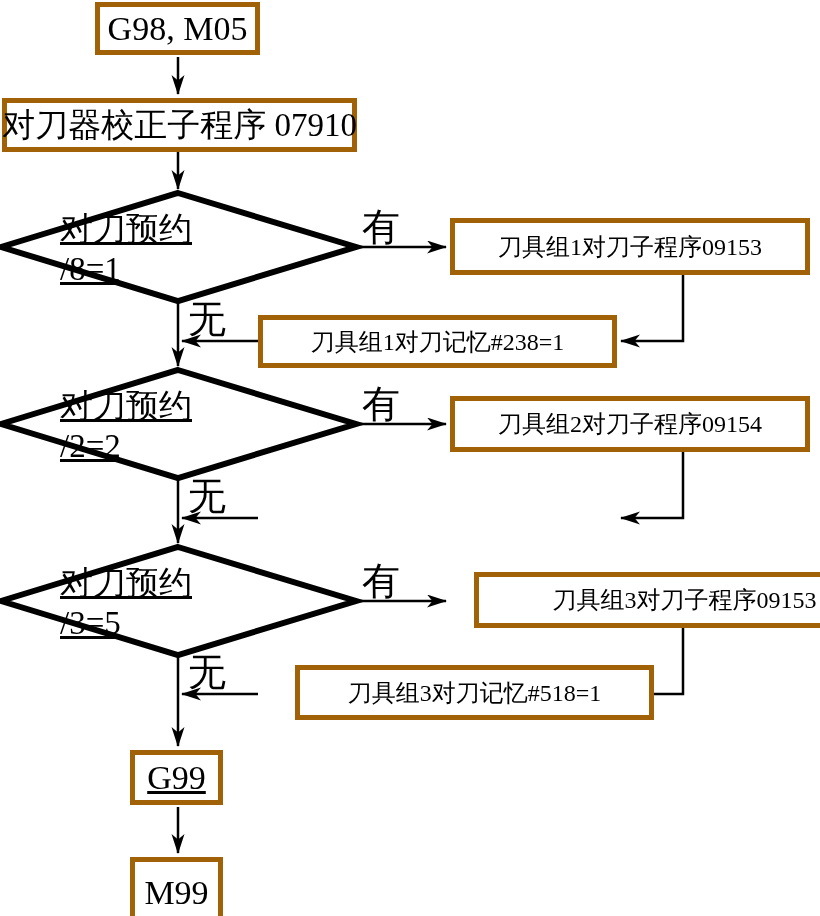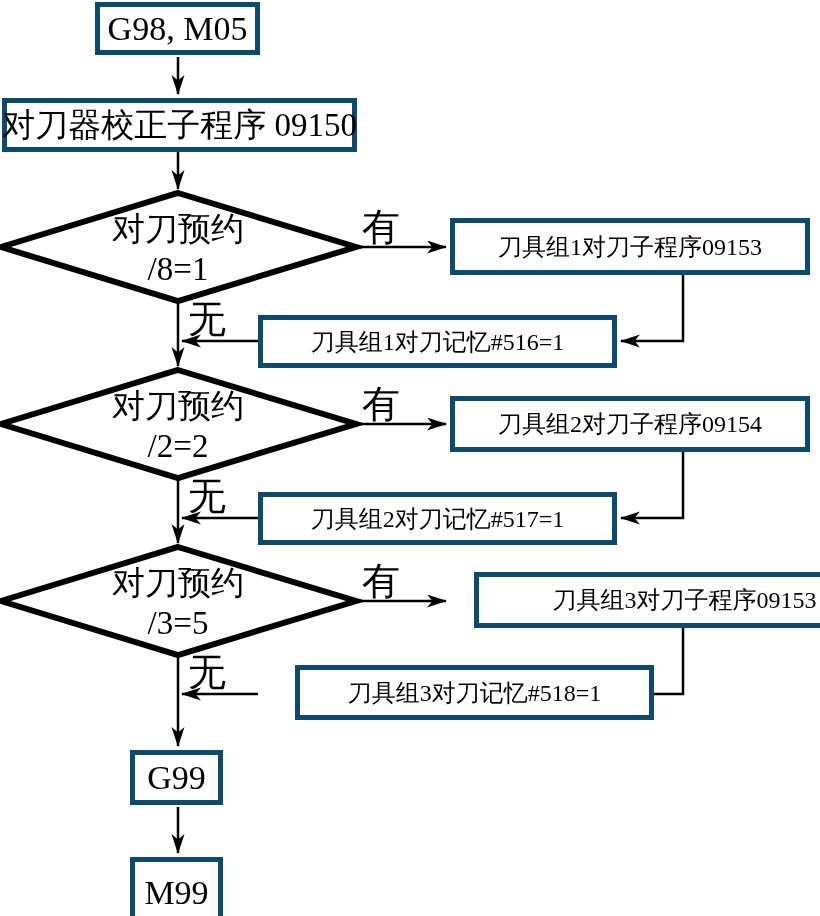--- a/index.html
+++ b/index.html
@@ -3,41 +3,42 @@
 <meta charset="utf-8">
 <style>
   html,body{margin:0;padding:0;background:#ffffff;}
   .canvas{
     position:relative;width:820px;height:916px;background:#ffffff;
     font-family:"Liberation Serif","DejaVu Serif",serif;color:#000;
     overflow:hidden;
   }
   .wires{position:absolute;left:0;top:0;width:820px;height:916px;}
   .box{
-    position:absolute;box-sizing:border-box;border:5px solid #0c4a6e;background:#fff;
+    position:absolute;box-sizing:border-box;border:5px solid #a16207;background:#fff;
     display:flex;align-items:center;justify-content:center;white-space:nowrap;
     line-height:1;z-index:2;
   }
   .dlabel{
-    position:absolute;text-align:center;z-index:2;line-height:1.2;
+    position:absolute;z-index:2;line-height:1.2;
     white-space:nowrap;
+    text-decoration:underline;
   }
   .edge-label{position:absolute;z-index:2;white-space:nowrap;line-height:1;}
   .fs34{font-size:34px;} .fs33{font-size:33px;} .fs31{font-size:24px;}
   .fs38{font-size:38px;}
   
   .b-start{left:95px;top:2px;width:165px;height:53px;}
   .b-calib{left:2px;top:98px;width:355px;height:54px;}
   .b-sub1{left:450px;top:218px;width:360px;height:57px;}
   .b-mem1{left:258px;top:315px;width:359px;height:53px;}
   .b-sub2{left:450px;top:396px;width:360px;height:56px;}
   .b-mem2{left:258px;top:492px;width:359px;height:53px;}
   .b-sub3{left:450px;top:572px;width:421px;height:56px;margin-left:24px;}
   .b-mem3{left:258px;top:665px;width:359px;height:55px;margin-left:37px;}
-  .b-g99{left:130px;top:750px;width:93px;height:55px;}
+  .b-g99{left:130px;top:750px;width:93px;height:55px;text-decoration:underline;}
   .b-m99{left:130px;top:857px;width:93px;height:72px;}
   .t-d1{left:60px;top:210px;width:236px;}
   .t-d2{left:60px;top:387px;width:236px;}
   .t-d3{left:60px;top:564px;width:236px;}
   .yes1{left:362px;top:208px;} .no1{left:188px;top:300px;}
   .yes2{left:362px;top:385px;} .no2{left:188px;top:477px;}
   .yes3{left:362px;top:562px;} .no3{left:188px;top:653px;}
 </style>
 </head>
 <body>
@@ -69,27 +70,26 @@
     <polyline points="683,275 683,341 621,341" fill="none" stroke="#000" stroke-width="2.5" marker-end="url(#ah)"></polyline>
     <polyline points="683,452 683,518 621,518" fill="none" stroke="#000" stroke-width="2.5" marker-end="url(#ah)"></polyline>
     <polyline points="683,628 683,694 621,694" fill="none" stroke="#000" stroke-width="2.5" marker-end="url(#ah)"></polyline>
 
     <line x1="258" y1="341" x2="182" y2="341" stroke="#000" stroke-width="2.5" marker-end="url(#ah)"></line>
     <line x1="258" y1="518" x2="182" y2="518" stroke="#000" stroke-width="2.5" marker-end="url(#ah)"></line>
     <line x1="258" y1="694" x2="182" y2="694" stroke="#000" stroke-width="2.5" marker-end="url(#ah)"></line>
   </svg>
 
   <div class="box b-start fs34">G98, M05</div>
-  <div class="box b-calib fs33">对刀器校正子程序 09150</div>
+  <div class="box b-calib fs33">对刀器校正子程序 07910</div>
 
   <div class="box b-sub1 fs31">刀具组1对刀子程序09153</div>
-  <div class="box b-mem1 fs31">刀具组1对刀记忆#516=1</div>
+  <div class="box b-mem1 fs31">刀具组1对刀记忆#238=1</div>
 
   <div class="box b-sub2 fs31">刀具组2对刀子程序09154</div>
-  <div class="box b-mem2 fs31">刀具组2对刀记忆#517=1</div>
 
   <div class="box b-sub3 fs31">刀具组3对刀子程序09153</div>
   <div class="box b-mem3 fs31">刀具组3对刀记忆#518=1</div>
 
   <div class="box b-g99 fs34">G99</div>
   <div class="box b-m99 fs34">M99</div>
 
   <div class="dlabel t-d1 fs33">
     <div>对刀预约</div>
     <div>/8=1</div>

